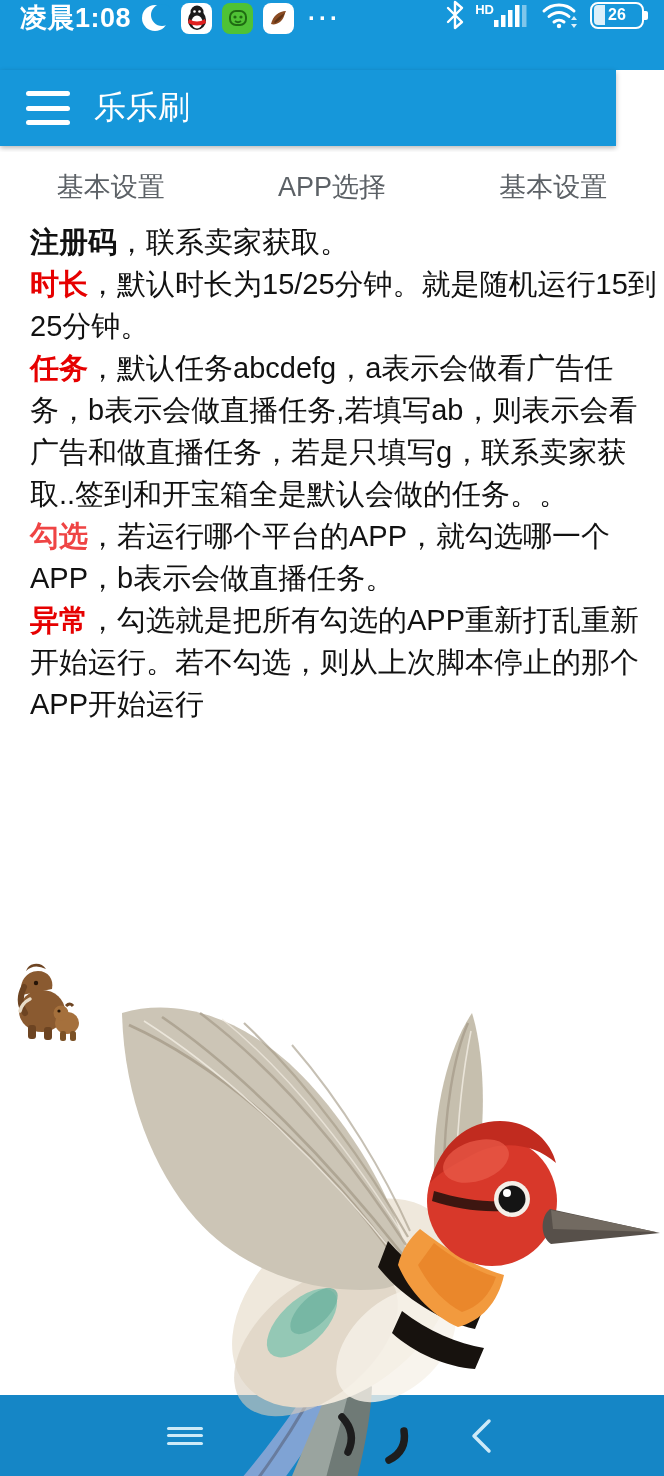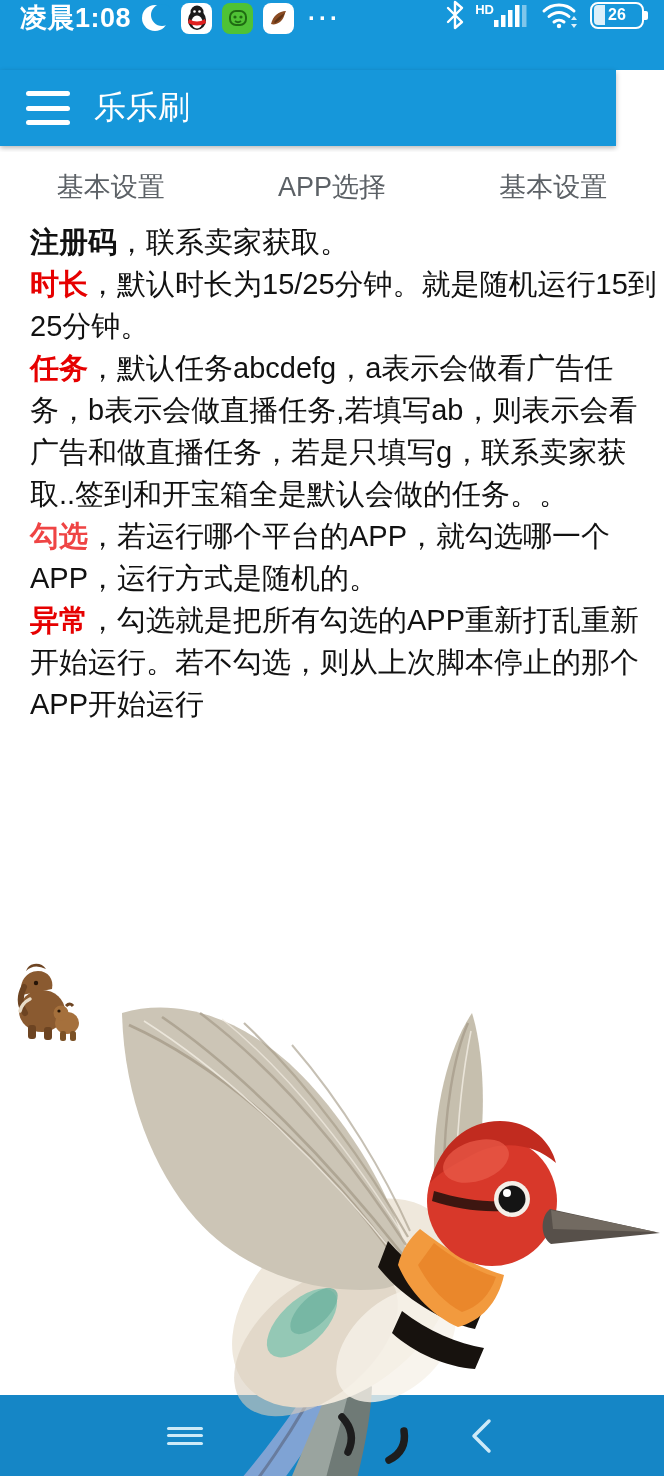--- a/index.html
+++ b/index.html
@@ -141,21 +141,21 @@
       <span>基本设置</span>
         <span class="underline"></span>
     </div>
   </div>
 
   <div class="content">
     <div class="instructions">
       <p><span class="kw" style="color: rgb(17, 17, 17);">注册码</span><span>，联系卖家获取。</span></p>
       <p><span class="kw" style="color: rgb(230, 0, 0); text-align: center;">时长</span><span>，默认时长为15/25分钟。就是随机运行15到25分钟。</span></p>
       <p><span class="kw" style="color: rgb(230, 0, 0);">任务</span><span>，默认任务abcdefg，a表示会做看广告任务，b表示会做直播任务,若填写ab，则表示会看广告和做直播任务，若是只填写g，联系卖家获取..签到和开宝箱全是默认会做的任务。。</span></p>
-      <p><span class="kw" style="color: #ef4444;">勾选</span><span>，若运行哪个平台的APP，就勾选哪一个APP，运行方式是随机的。</span></p>
+      <p><span class="kw" style="color: #ef4444;">勾选</span><span>，若运行哪个平台的APP，就勾选哪一个APP，b表示会做直播任务。</span></p>
       <p><span class="kw" style="color: rgb(230, 0, 0);">异常</span><span>，勾选就是把所有勾选的APP重新打乱重新开始运行。若不勾选，则从上次脚本停止的那个APP开始运行</span></p>
     </div>
 
     <svg class="sticker" viewBox="0 0 64 88">
       <ellipse cx="26" cy="52" rx="23" ry="21" fill="#8a5a30"></ellipse>
       <path d="M6,36 C2,24 10,12 22,12 C32,12 38,20 36,30 Z" fill="#8a5a30"></path>
       <path d="M10,12 q8,-8 20,-2 q-4,-6 -12,-5 q-6,1 -8,7" fill="#6d4422"></path>
       <path d="M8,28 q-7,14 1,26" stroke="#6d4422" stroke-width="6" fill="none" stroke-linecap="round"></path>
       <path d="M14,40 q-8,4 -10,12" stroke="#e8dcc8" stroke-width="3.5" fill="none" stroke-linecap="round"></path>
       <rect x="12" y="66" width="8" height="14" rx="3" fill="#6d4422"></rect>

